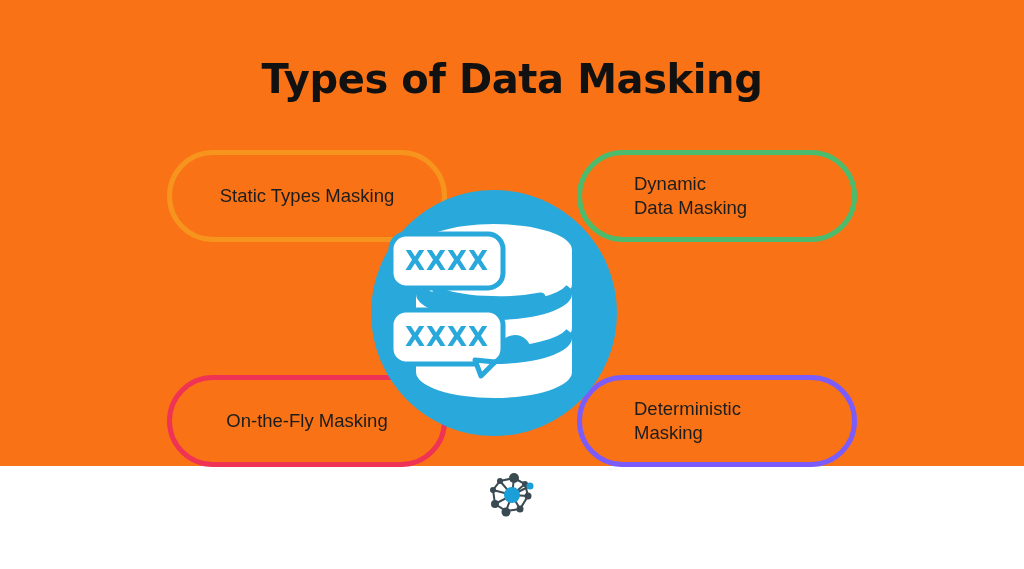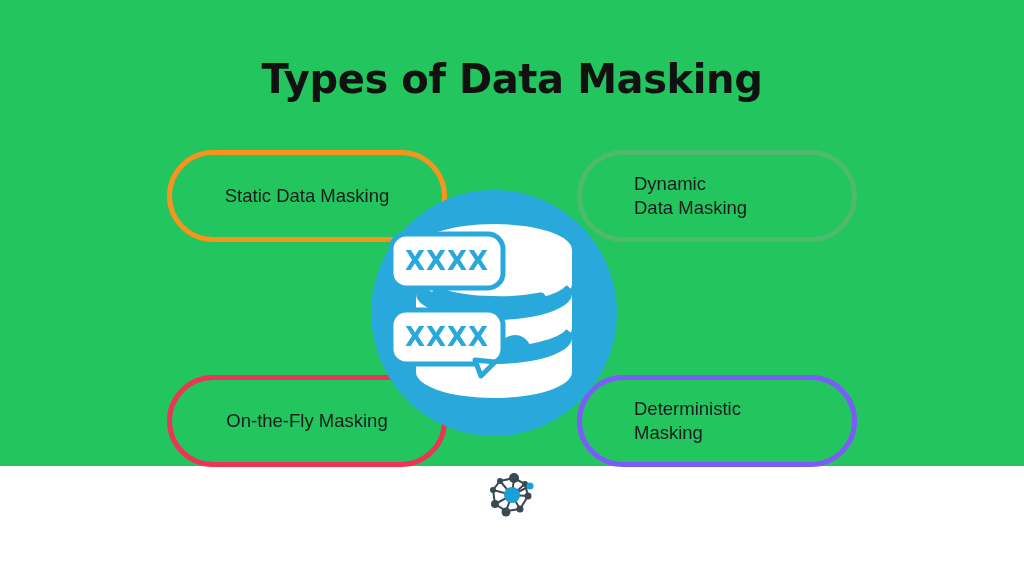--- a/index.html
+++ b/index.html
@@ -9,21 +9,21 @@
   body {
     width: 1024px;
     height: 569px;
     overflow: hidden;
     font-family: "Liberation Sans", sans-serif;
   }
   #canvas {
     position: relative;
     width: 1024px;
     height: 466px;
-    background: #22c55e;
+    background: #f97316;
   }
 
   
   #page-title {
     position: absolute;
     left: 0;
     top: 57px;
     width: 1024px;
     text-align: center;
     font-size: 40px;
@@ -94,21 +94,21 @@
   #brand-logo svg { display: block; }
 </style>
 </head>
 <body>
 
 <div id="canvas">
 
   <div id="page-title">Types of Data Masking</div>
 
   <div class="card centered" id="card-static">
-    <div class="card-label">Static Data Masking</div>
+    <div class="card-label">Static Types Masking</div>
   </div>
 
   <div class="card lead" id="card-dynamic">
     <div class="card-label">Dynamic
 Data Masking</div>
   </div>
 
   <div class="card lead" id="card-deterministic">
     <div class="card-label">Deterministic
 Masking</div>

